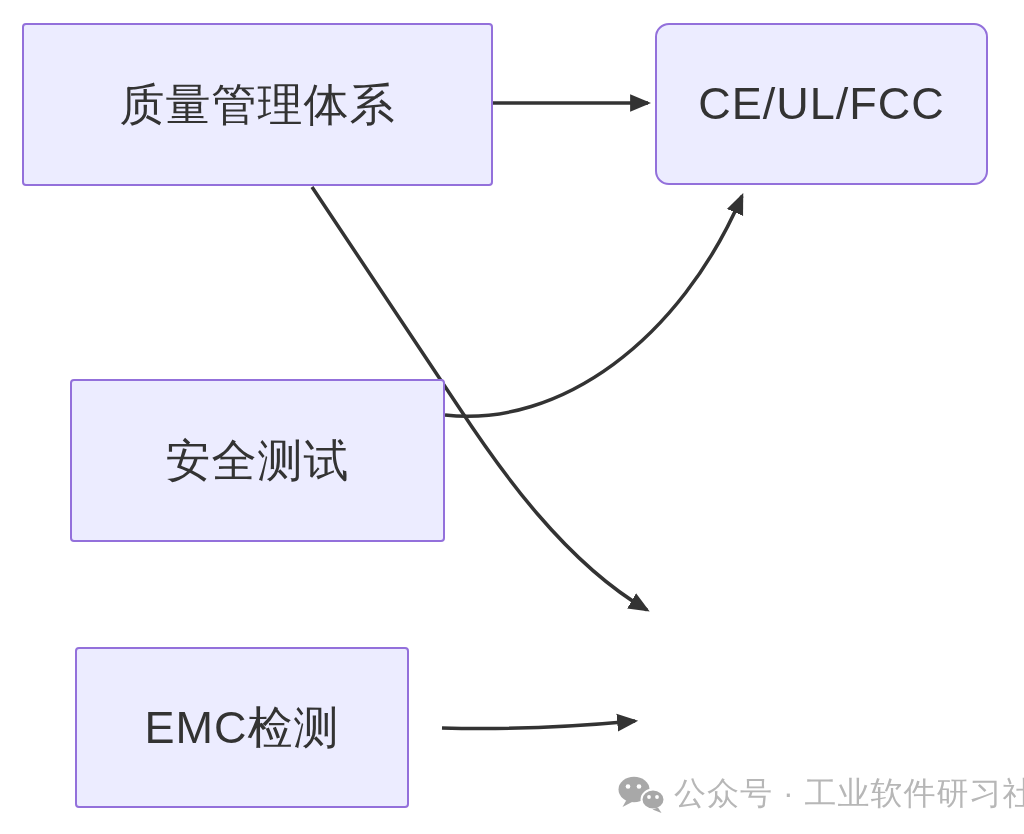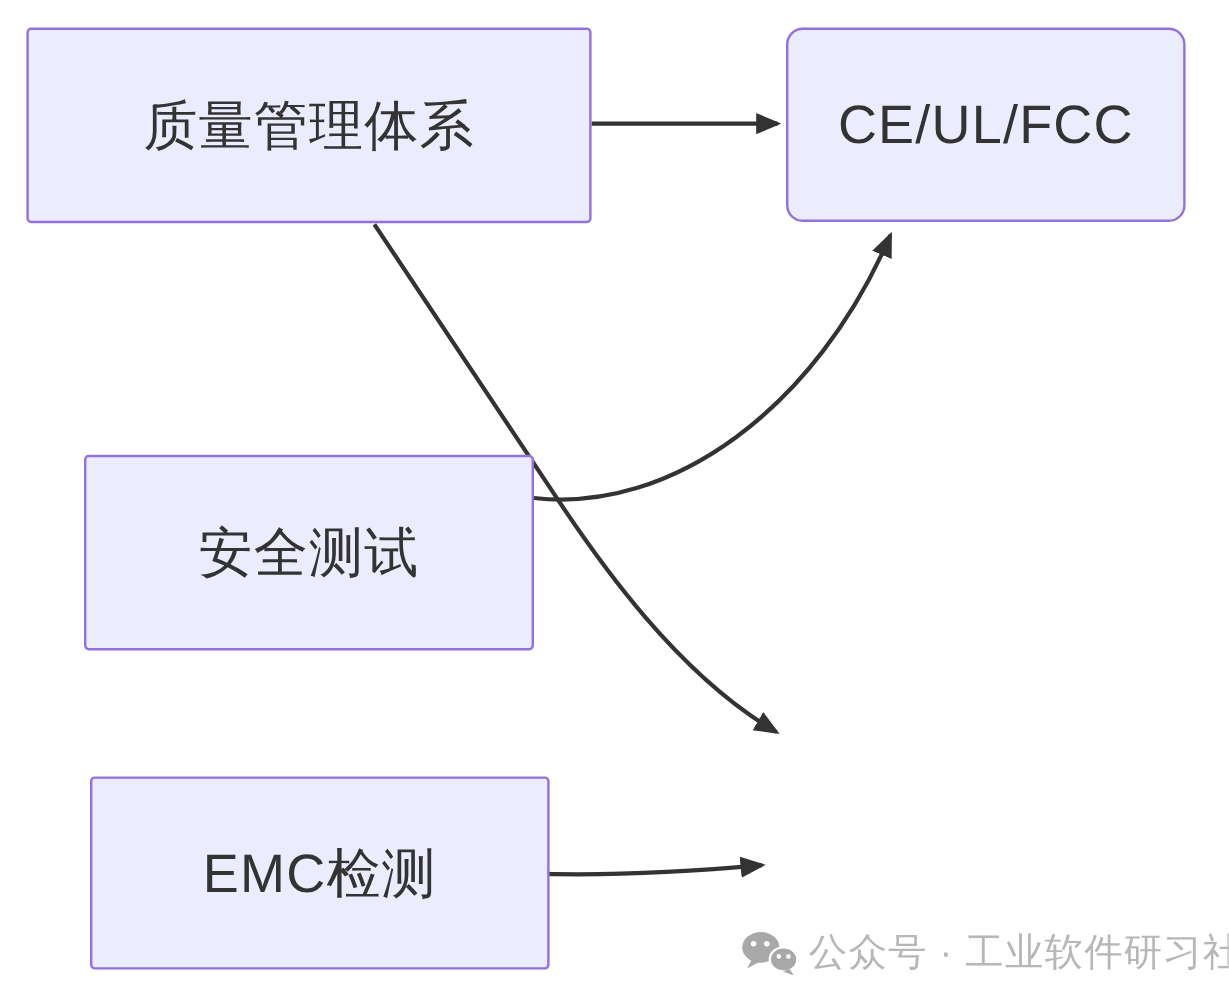--- a/index.html
+++ b/index.html
@@ -40,21 +40,21 @@
     color: var(--node-text);
     font-size: 45px;
     letter-spacing: 1px;
     white-space: nowrap;
   }
   .node.rect { border-radius: 4px; }
   .node.rounded { border-radius: 14px; }
   .node-quality { left: 22px;  top: 23px;  width: 471px; height: 163px; }
   .node-ce      { left: 655px; top: 23px;  width: 333px; height: 162px; }
   .node-safety  { left: 70px;  top: 335px; width: 375px; height: 163px; margin-top: 44px; }
-  .node-emc     { left: 75px;  top: 647px; width: 383px; height: 161px; }
+  .node-emc     { left: 75px;  top: 647px; width: 334px; height: 161px; }
   .node-ccc     { left: 642px; top: 617px; width: 358px; height: 158px; }
   .watermark {
     position: absolute;
     left: 617px;
     top: 772px;
     z-index: 3;
     display: flex;
     align-items: center;
     gap: 9px;
     color: var(--watermark-color);

